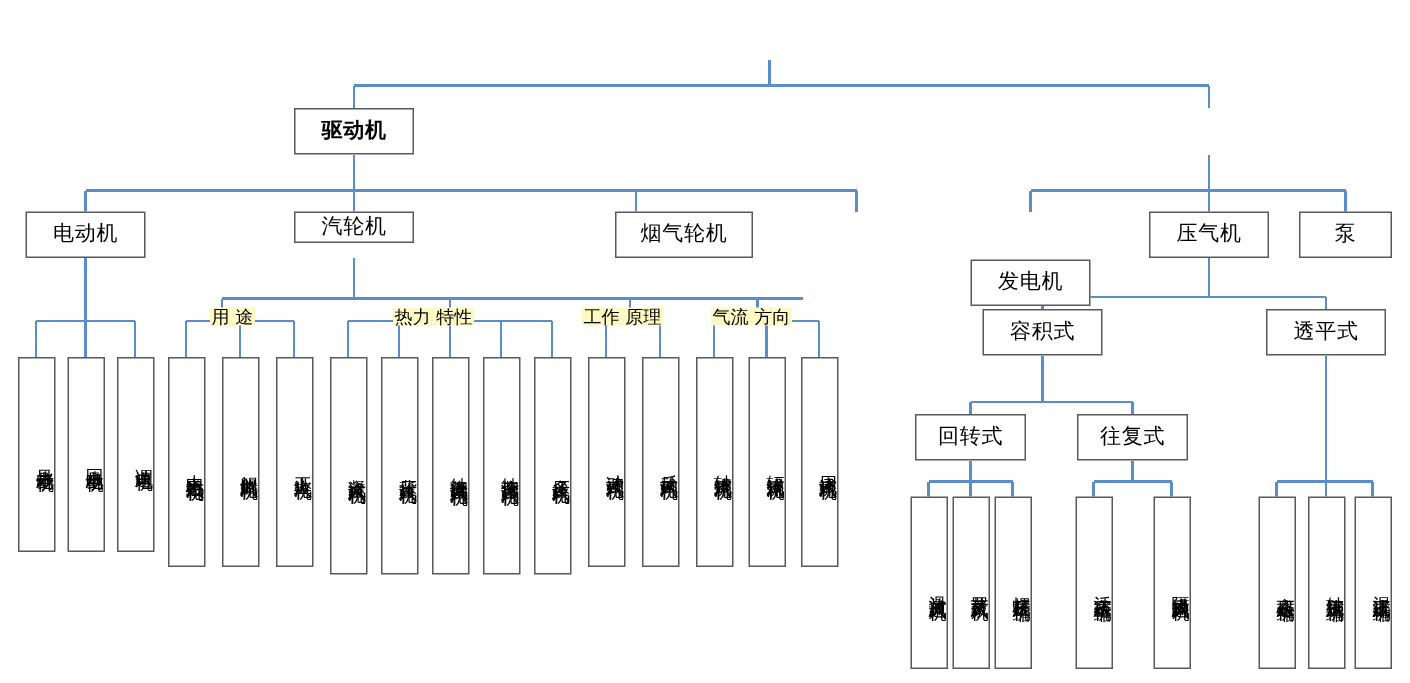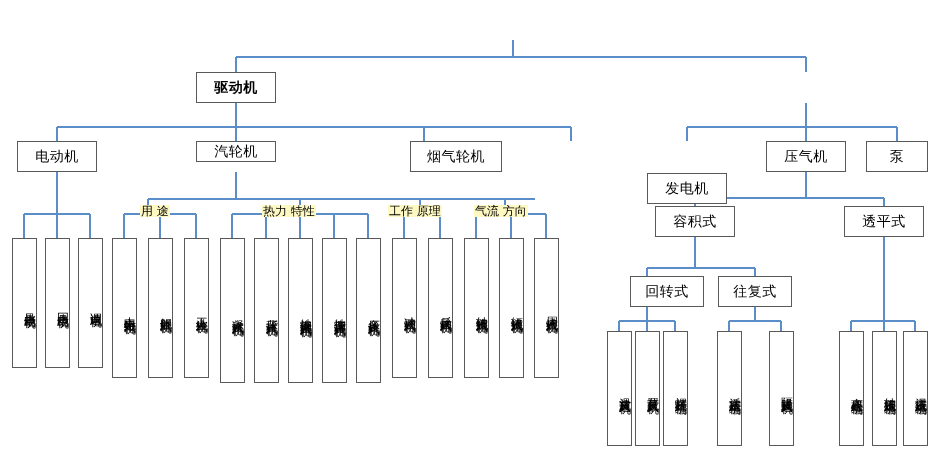--- a/index.html
+++ b/index.html
@@ -174,21 +174,21 @@
     <span>泵</span>
   </div>
 
   <div class="node h" style="left:655px; top:206px; width:80px; height:31px;">
     <span>容积式</span>
   </div>
   <div class="node h" style="left:844px; top:206px; width:80px; height:31px;">
     <span>透平式</span>
   </div>
 
-  <div class="node h" style="left:610px; top:276px; width:74px; height:31px;margin-left:20px;">
+  <div class="node h" style="left:610px; top:276px; width:74px; height:31px;">
     <span>回转式</span>
   </div>
   <div class="node h" style="left:718px; top:276px; width:74px; height:31px;">
     <span>往复式</span>
   </div>
 
   <div class="edge-label" style="left:140px; top:205px;">用&nbsp;途</div>
   <div class="edge-label" style="left:262px; top:205px;">热力&nbsp;特性</div>
   <div class="edge-label" style="left:388px; top:205px;">工作&nbsp;原理</div>
   <div class="edge-label" style="left:474px; top:205px;">气流&nbsp;方向</div>

